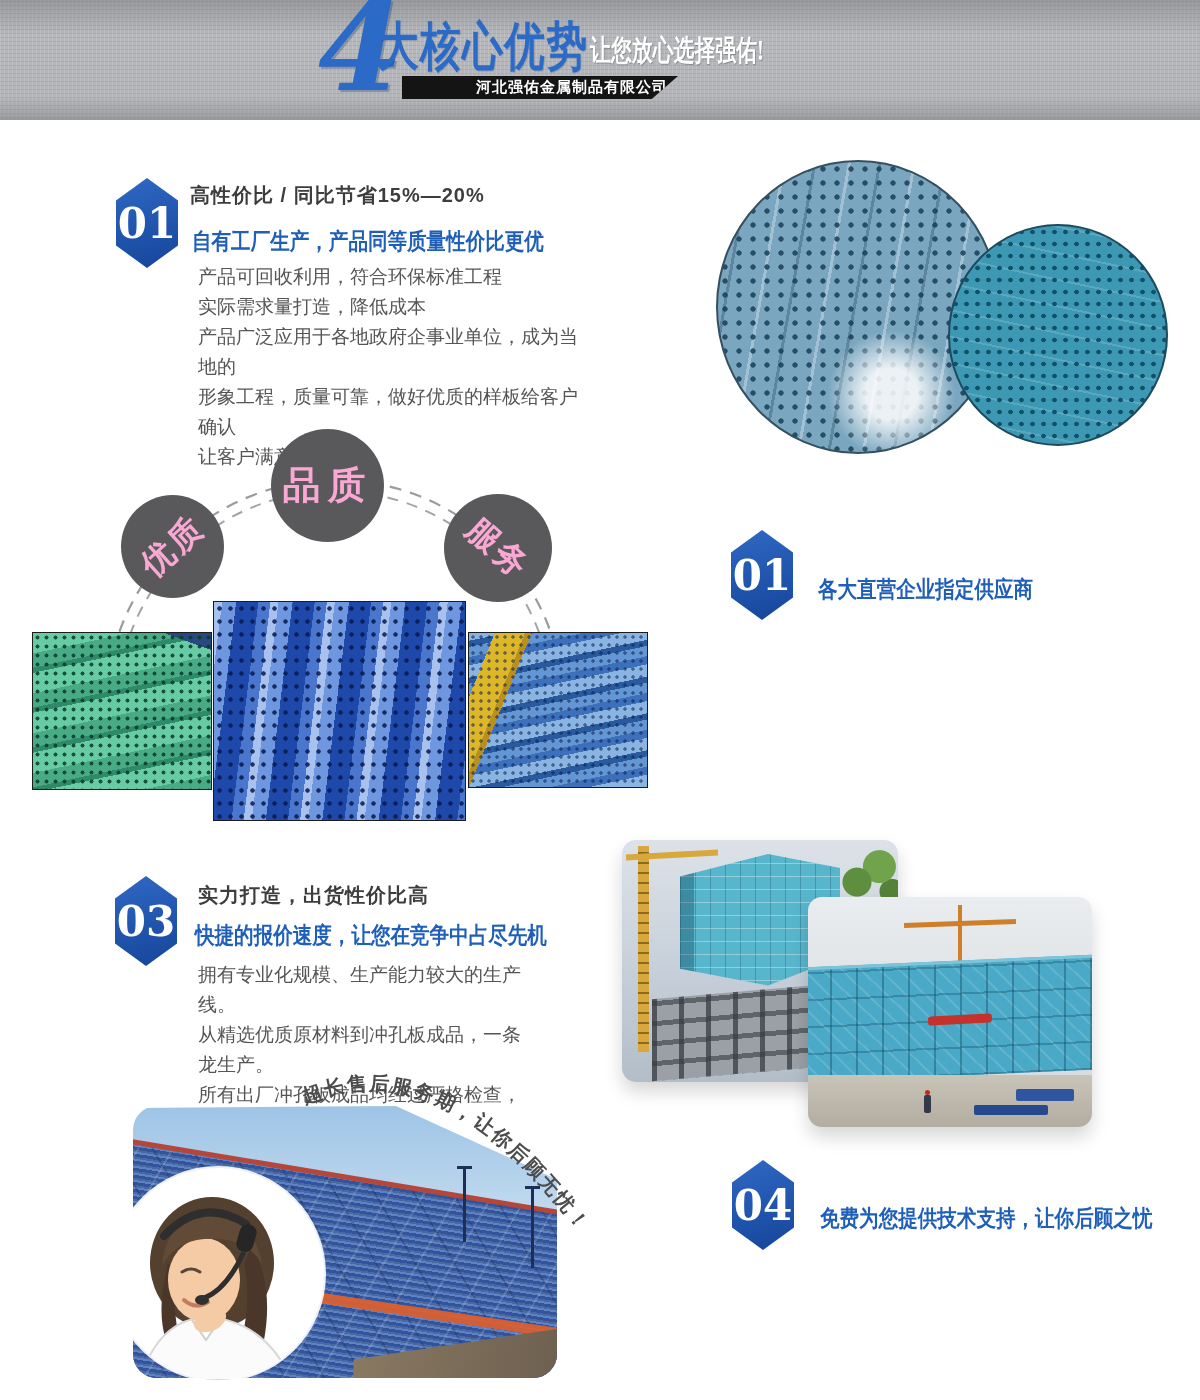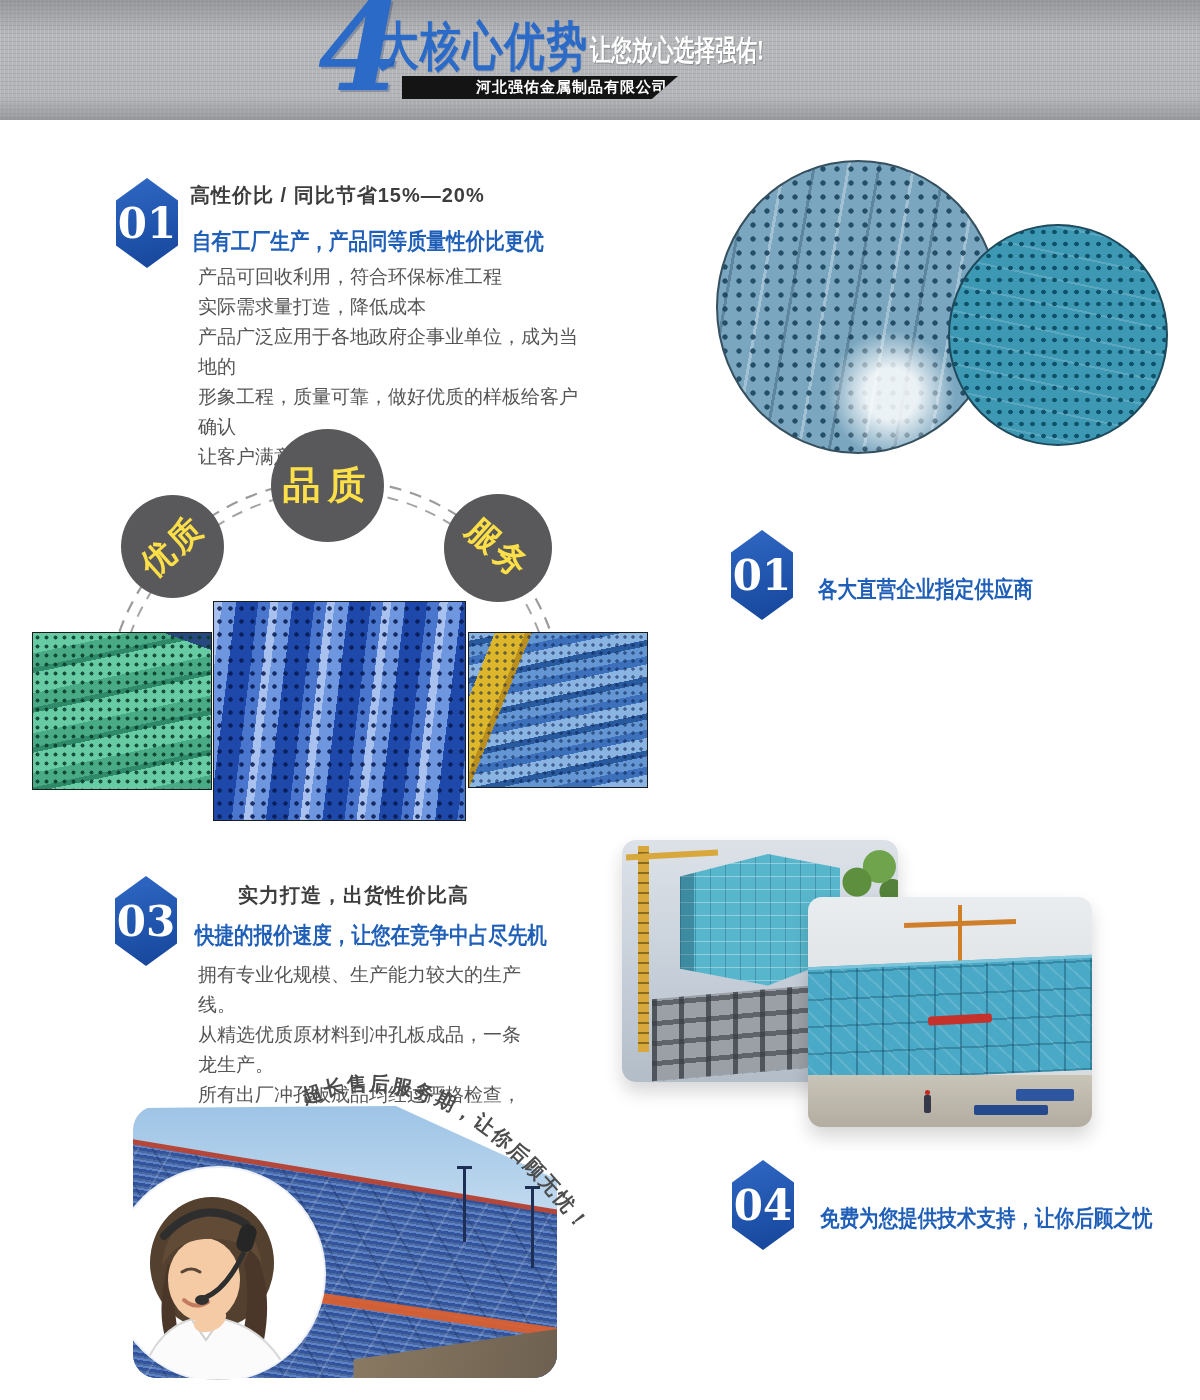--- a/index.html
+++ b/index.html
@@ -36,27 +36,27 @@
     color:#fff;font-family:"DejaVu Serif",serif;font-weight:bold;font-size:42px;}
   .sec-title{position:absolute;margin:0;font-weight:bold;font-size:20px;color:#3d3d3d;
     letter-spacing:1px;white-space:nowrap;}
   .sec-title.serif{font-family:"Liberation Serif",serif;}
   .sec-sub{position:absolute;font-family:"Liberation Serif",serif;font-weight:bold;font-size:23px;
     color:#1f5fb8;white-space:nowrap;transform:scaleX(.85);transform-origin:0 0;}
   .sec-body{position:absolute;font-size:19px;color:#555;line-height:30px;white-space:pre-line;}
 
   .hex01{left:116px;top:178px;} .t01{left:190px;top:182px;} .u01{left:192px;top:226px;} .b01{left:198px;top:262px;width:380px;}
   .hex02{left:731px;top:530px;} .t02{left:816px;top:536px;} .u02{left:818px;top:574px;} .b02{left:817px;top:617px;width:320px;}
-  .hex03{left:115px;top:876px;} .t03{left:198px;top:882px;margin-left:40px;} .u03{left:195px;top:920px;} .b03{left:198px;top:960px;width:340px;}
+  .hex03{left:115px;top:876px;} .t03{left:198px;top:882px;} .u03{left:195px;top:920px;} .b03{left:198px;top:960px;width:340px;}
   .hex04{left:732px;top:1160px;} .t04{left:815px;top:1162px;} .u04{left:820px;top:1203px;} .b04{left:818px;top:1243px;width:375px;}
 
   
   .dash-arcs{position:absolute;left:60px;top:420px;z-index:1;}
   .vcircle{position:absolute;border-radius:50%;background:#59595b;z-index:2;
-    display:flex;align-items:center;justify-content:center;color:#fde047;font-weight:bold;}
+    display:flex;align-items:center;justify-content:center;color:#f9a8d4;font-weight:bold;}
   .vc-left{left:121px;top:495px;width:103px;height:103px;font-size:33px;}
   .vc-center{left:271px;top:429px;width:113px;height:113px;font-size:38px;}
   .vc-right{left:444px;top:494px;width:108px;height:108px;font-size:33px;}
   .vc-left span{transform:rotate(-42deg);letter-spacing:3px;}
   .vc-center span{letter-spacing:7px;}
   .vc-right span{transform:rotate(42deg);letter-spacing:3px;}
 
   
   .circA{position:absolute;left:716px;top:160px;width:284px;height:294px;border-radius:50%;
     border:2px solid #35505f;box-sizing:border-box;z-index:1;

